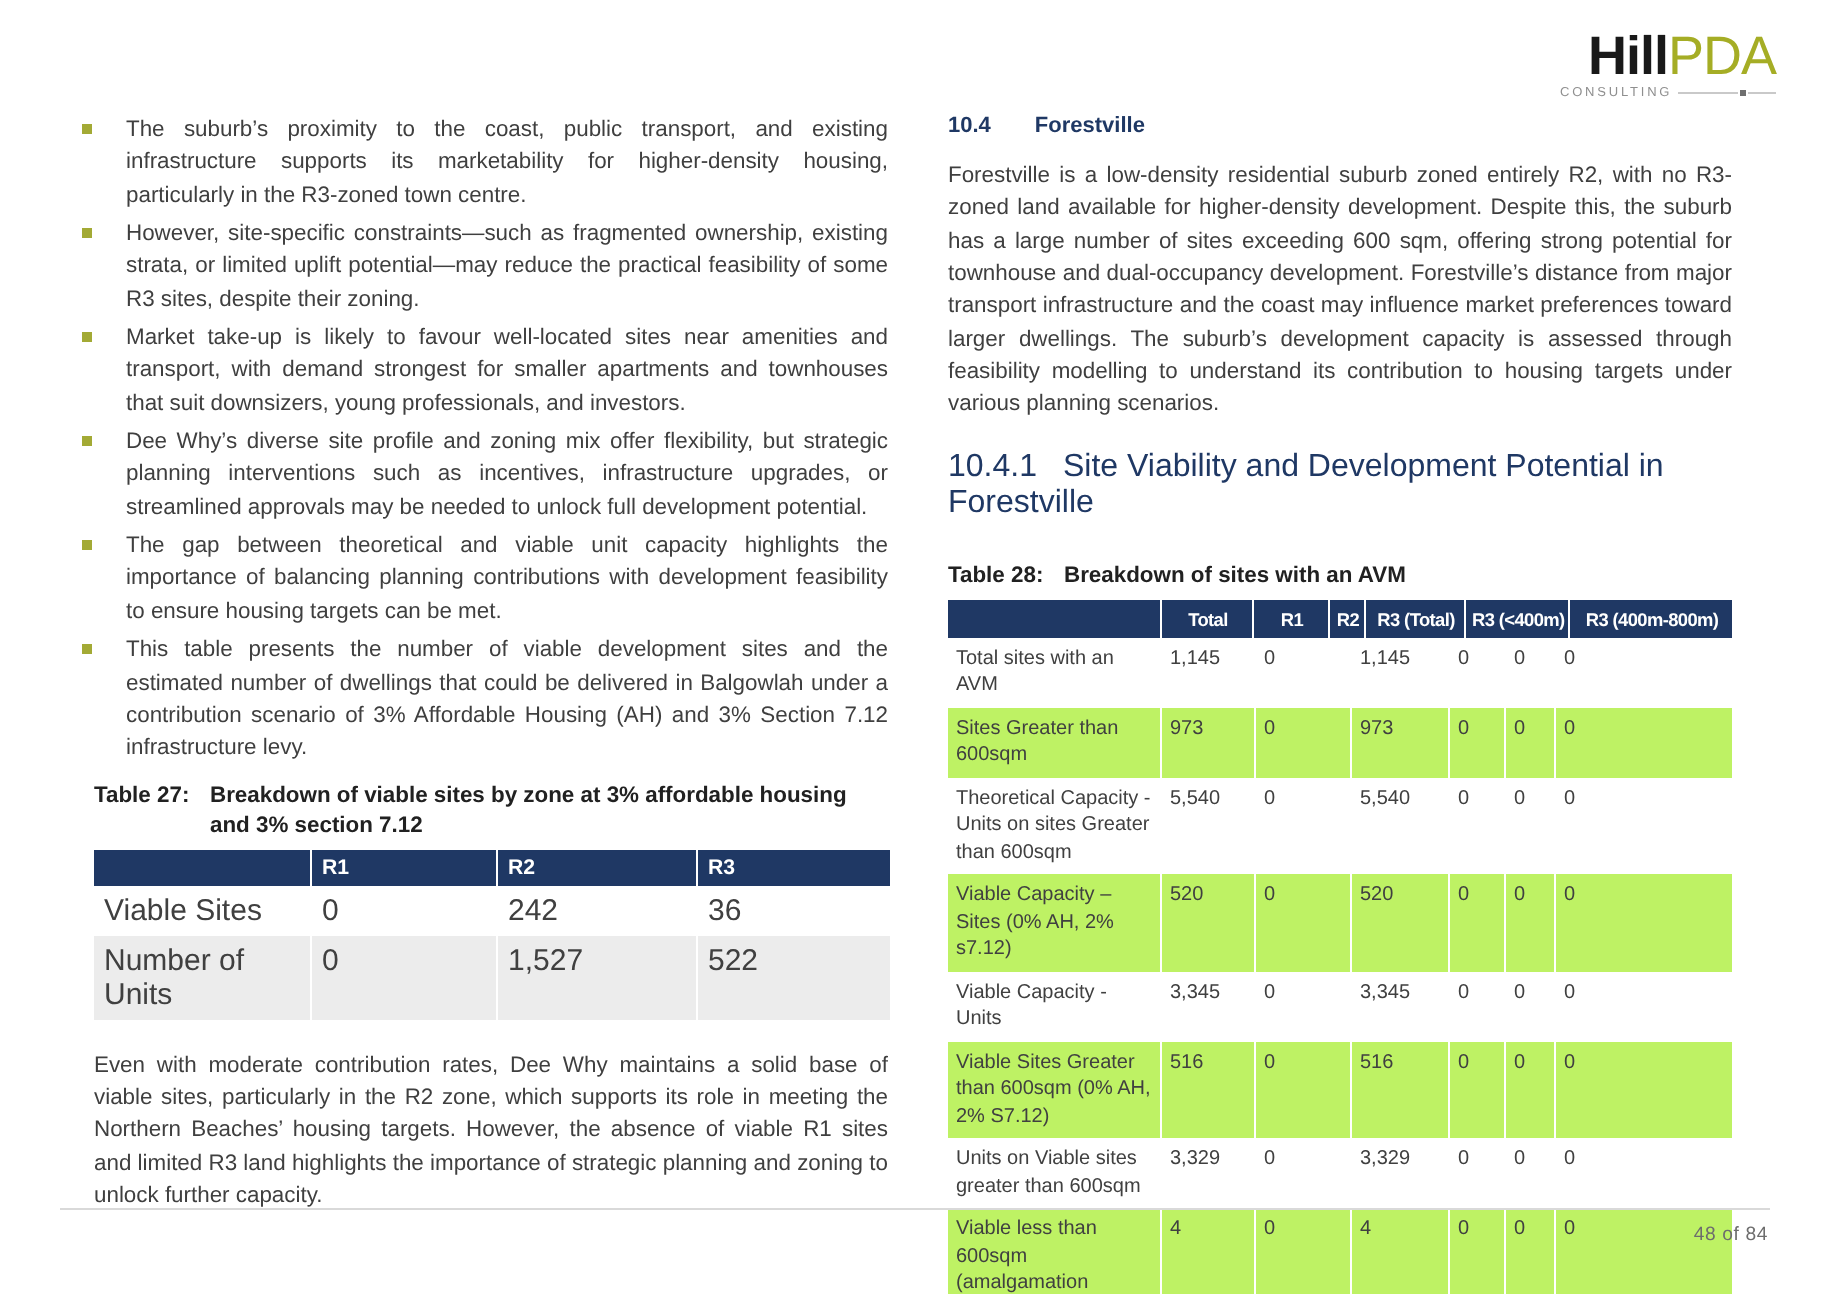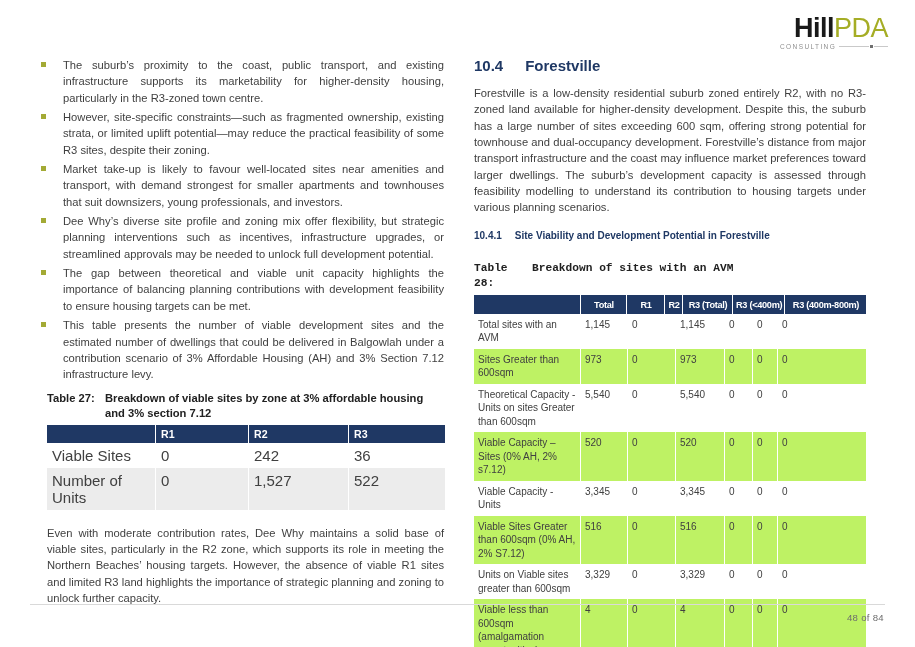--- a/index.html
+++ b/index.html
@@ -42,23 +42,23 @@
   .t27-header > div { color:#ffffff; font-weight:bold; font-size:10.6px; padding:3px 5px; border-left:1px solid #ffffff; }
   .t27-header > div:first-child { border-left:none; }
   .t27-row { display:grid; grid-template-columns:108px 93px 100px 97px; }
   .t27-row > div { font-size:15px; color:#404040; padding:4px 5px; border-left:1px solid #ffffff; }
   .t27-row > div:first-child { border-left:none; }
   .t27-row.stripe { background:#ececec; }
 
   .closing-para { margin-top:15px; margin-left:7px; width:397px; }
 
   
-  .h2 { color:#1f3864; font-weight:bold; font-size:15px; margin-bottom:11px; }
+  .h2 { color:#1f3864; font-weight:bold; font-size:11px; margin-bottom:11px; }
   .h2 .h-num { margin-right:22px; }
-  .h3 { color:#1f3864; font-weight:bold; font-size:10px; margin:14px 0 10px 0; }
+  .h3 { color:#1f3864; font-weight:normal; font-size:16px; margin:14px 0 10px 0; }
   .h3 .h-num { margin-right:13px; }
   .rc-para { margin-bottom:9px; }
 
   
   .t28 { width:392px; margin-top:4px; }
   .t28-header { display:grid; grid-template-columns:106px 46px 38px 18px 50px 52px 82px; background:#1f3864; }
   .t28-header > div { color:#ffffff; font-weight:bold; font-size:9.2px; letter-spacing:-0.3px; white-space:nowrap; padding:5px 2px 4px 3px; border-left:1px solid #ffffff;text-align:center; }
   .t28-header > div:first-child { border-left:none; }
   .t28-row { display:grid; grid-template-columns:106px 47px 48px 49px 28px 25px 89px; }
   .t28-row > div { font-size:10px; line-height:1.35; color:#404040; padding:4px 4px 4px 4px; border-left:1px solid #ffffff; }
@@ -153,21 +153,21 @@
       <span class="h-num">10.4</span><span>Forestville</span>
     </div>
 
     <div class="rc-para body-text">Forestville is a low-density residential suburb zoned entirely R2, with no R3-zoned land available for higher-density development. Despite this, the suburb has a large number of sites exceeding 600 sqm, offering strong potential for townhouse and dual-occupancy development. Forestville’s distance from major transport infrastructure and the coast may influence market preferences toward larger dwellings. The suburb’s development capacity is assessed through feasibility modelling to understand its contribution to housing targets under various planning scenarios.</div>
 
     <div class="h3">
       <span class="h-num">10.4.1</span><span>Site Viability and Development Potential in Forestville</span>
     </div>
 
 
-    <div class="tbl-caption" style="margin-top:20px;font-family:Liberation Mono, monospace;">
+    <div class="tbl-caption" style="margin-top:20px;">
       <span class="cap-label">Table 28:</span>
       <span class="cap-text">Breakdown of sites with an AVM</span>
     </div>
 
     <div class="t28">
       <div class="t28-header">
         <div></div>
         <div>Total</div>
         <div>R1</div>
         <div>R2</div>

